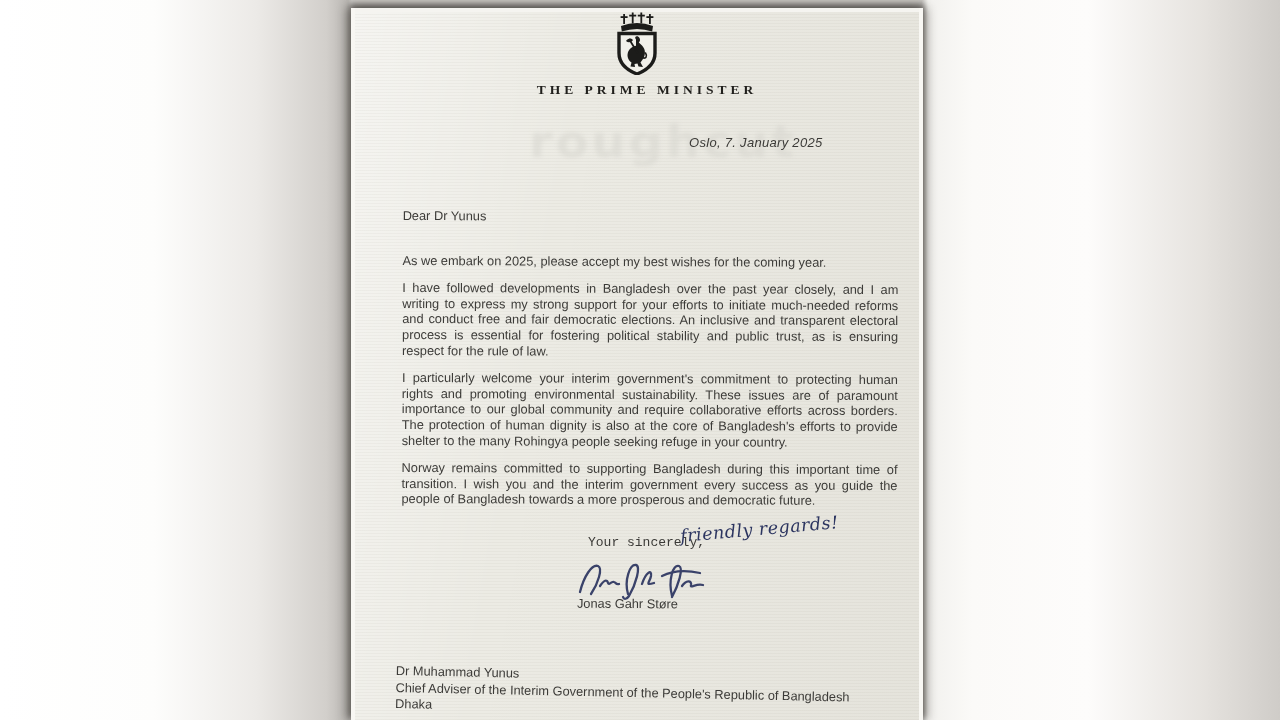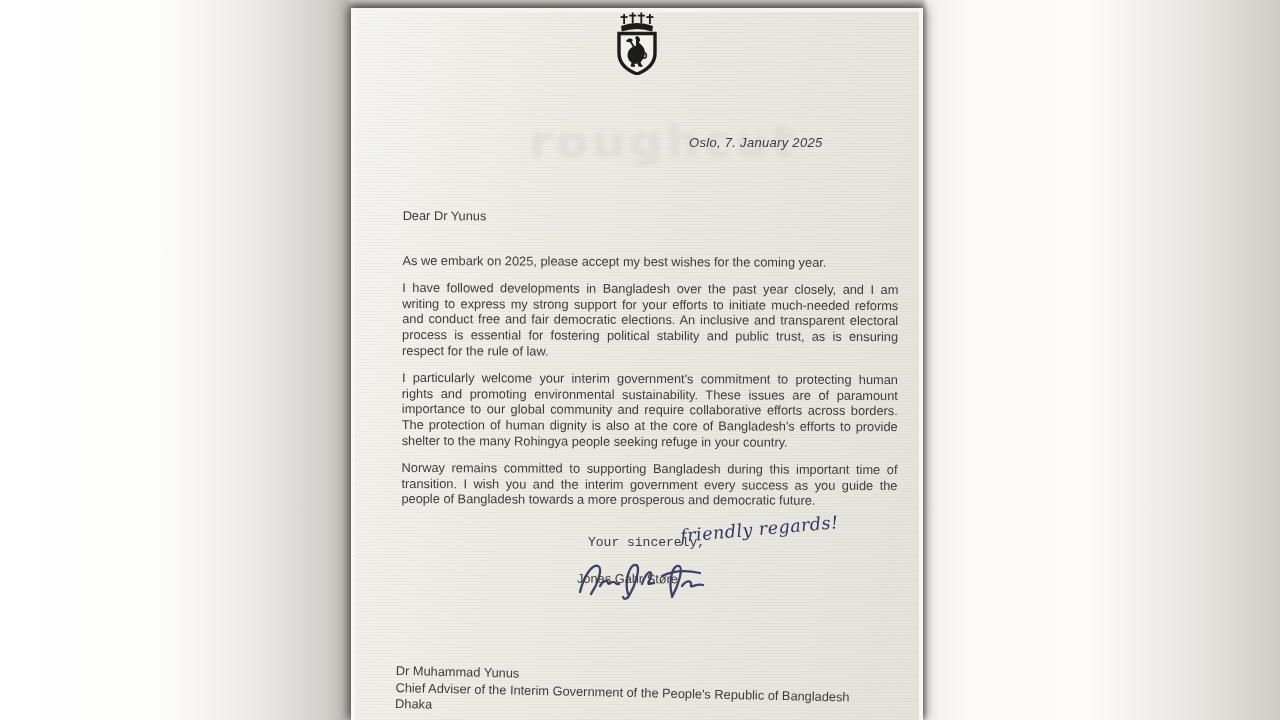--- a/index.html
+++ b/index.html
@@ -65,21 +65,21 @@
     font-size:13px; color:#3b3a37;font-family:Liberation Mono, monospace;
   }
   .handwritten-note{
     position:absolute; left:329px; top:511px;
     font-family:"DejaVu Serif", serif; font-style:italic;
     font-size:17.5px; color:#2c3560; transform:rotate(-5deg);
     letter-spacing:.5px; white-space:nowrap;
   }
   .signature{ position:absolute; left:225px; top:548px; }
   .signature-name{
-    position:absolute; left:226px; top:563px;
+    position:absolute; left:226px; top:588px;
     font-size:12.8px; color:#3b3a37; transform:rotate(.4deg);
   }
 
   
   .recipient{
     position:absolute; left:45px; top:655px; width:525px;
     font-size:12.8px; line-height:16.5px; color:#3c3b38;
     transform:rotate(1.2deg); transform-origin:top left;
     white-space:nowrap;
   }
@@ -108,20 +108,21 @@
                  C20.5 11.5 21 17 18 21.5 L15.5 25 L18 29.5 L13.5 29 L12.5 26
                  L9.5 26.5 L10 29.5 L5.5 29 L6.5 25 C2.5 22.5 1.5 17.5 3.5 13.5
                  C5 10.5 8 8.5 11 8.2 Z" fill="#1c1c1a"></path>
         <path d="M17.5 20 C21 22 22.5 18.5 20.5 15.5" fill="none" stroke="#1c1c1a" stroke-width="1.6" stroke-linecap="round"></path>
         <line x1="4" y1="1.5" x2="13" y2="16" stroke="#1c1c1a" stroke-width="1.8"></line>
         <path d="M1 3.5 C2.5 0.5 6.5 0 8 2.5 C6.5 5 3 5.5 1 3.5 Z" fill="#1c1c1a"></path>
       </g>
     </svg>
   </div>
 
+  <div class="pm-title">THE PRIME MINISTER</div>
 
   <div class="watermark">roughcut</div>
 
   <div class="date-line">Oslo,  7. January 2025</div>
 
   <div class="letter-body">
     <div class="salutation">Dear Dr Yunus</div>
     <p style="text-align:left;">As we embark on 2025, please accept my best wishes for the coming year.</p>
     <p>I have followed developments in Bangladesh over the past year closely, and I am writing to express my strong support for your efforts to initiate much-needed reforms and conduct free and fair democratic elections. An inclusive and transparent electoral process is essential for fostering political stability and public trust, as is ensuring respect for the rule of law.</p>
     <p>I particularly welcome your interim government's commitment to protecting human rights and promoting environmental sustainability. These issues are of paramount importance to our global community and require collaborative efforts across borders. The protection of human dignity is also at the core of Bangladesh's efforts to provide shelter to the many Rohingya people seeking refuge in your country.</p>

